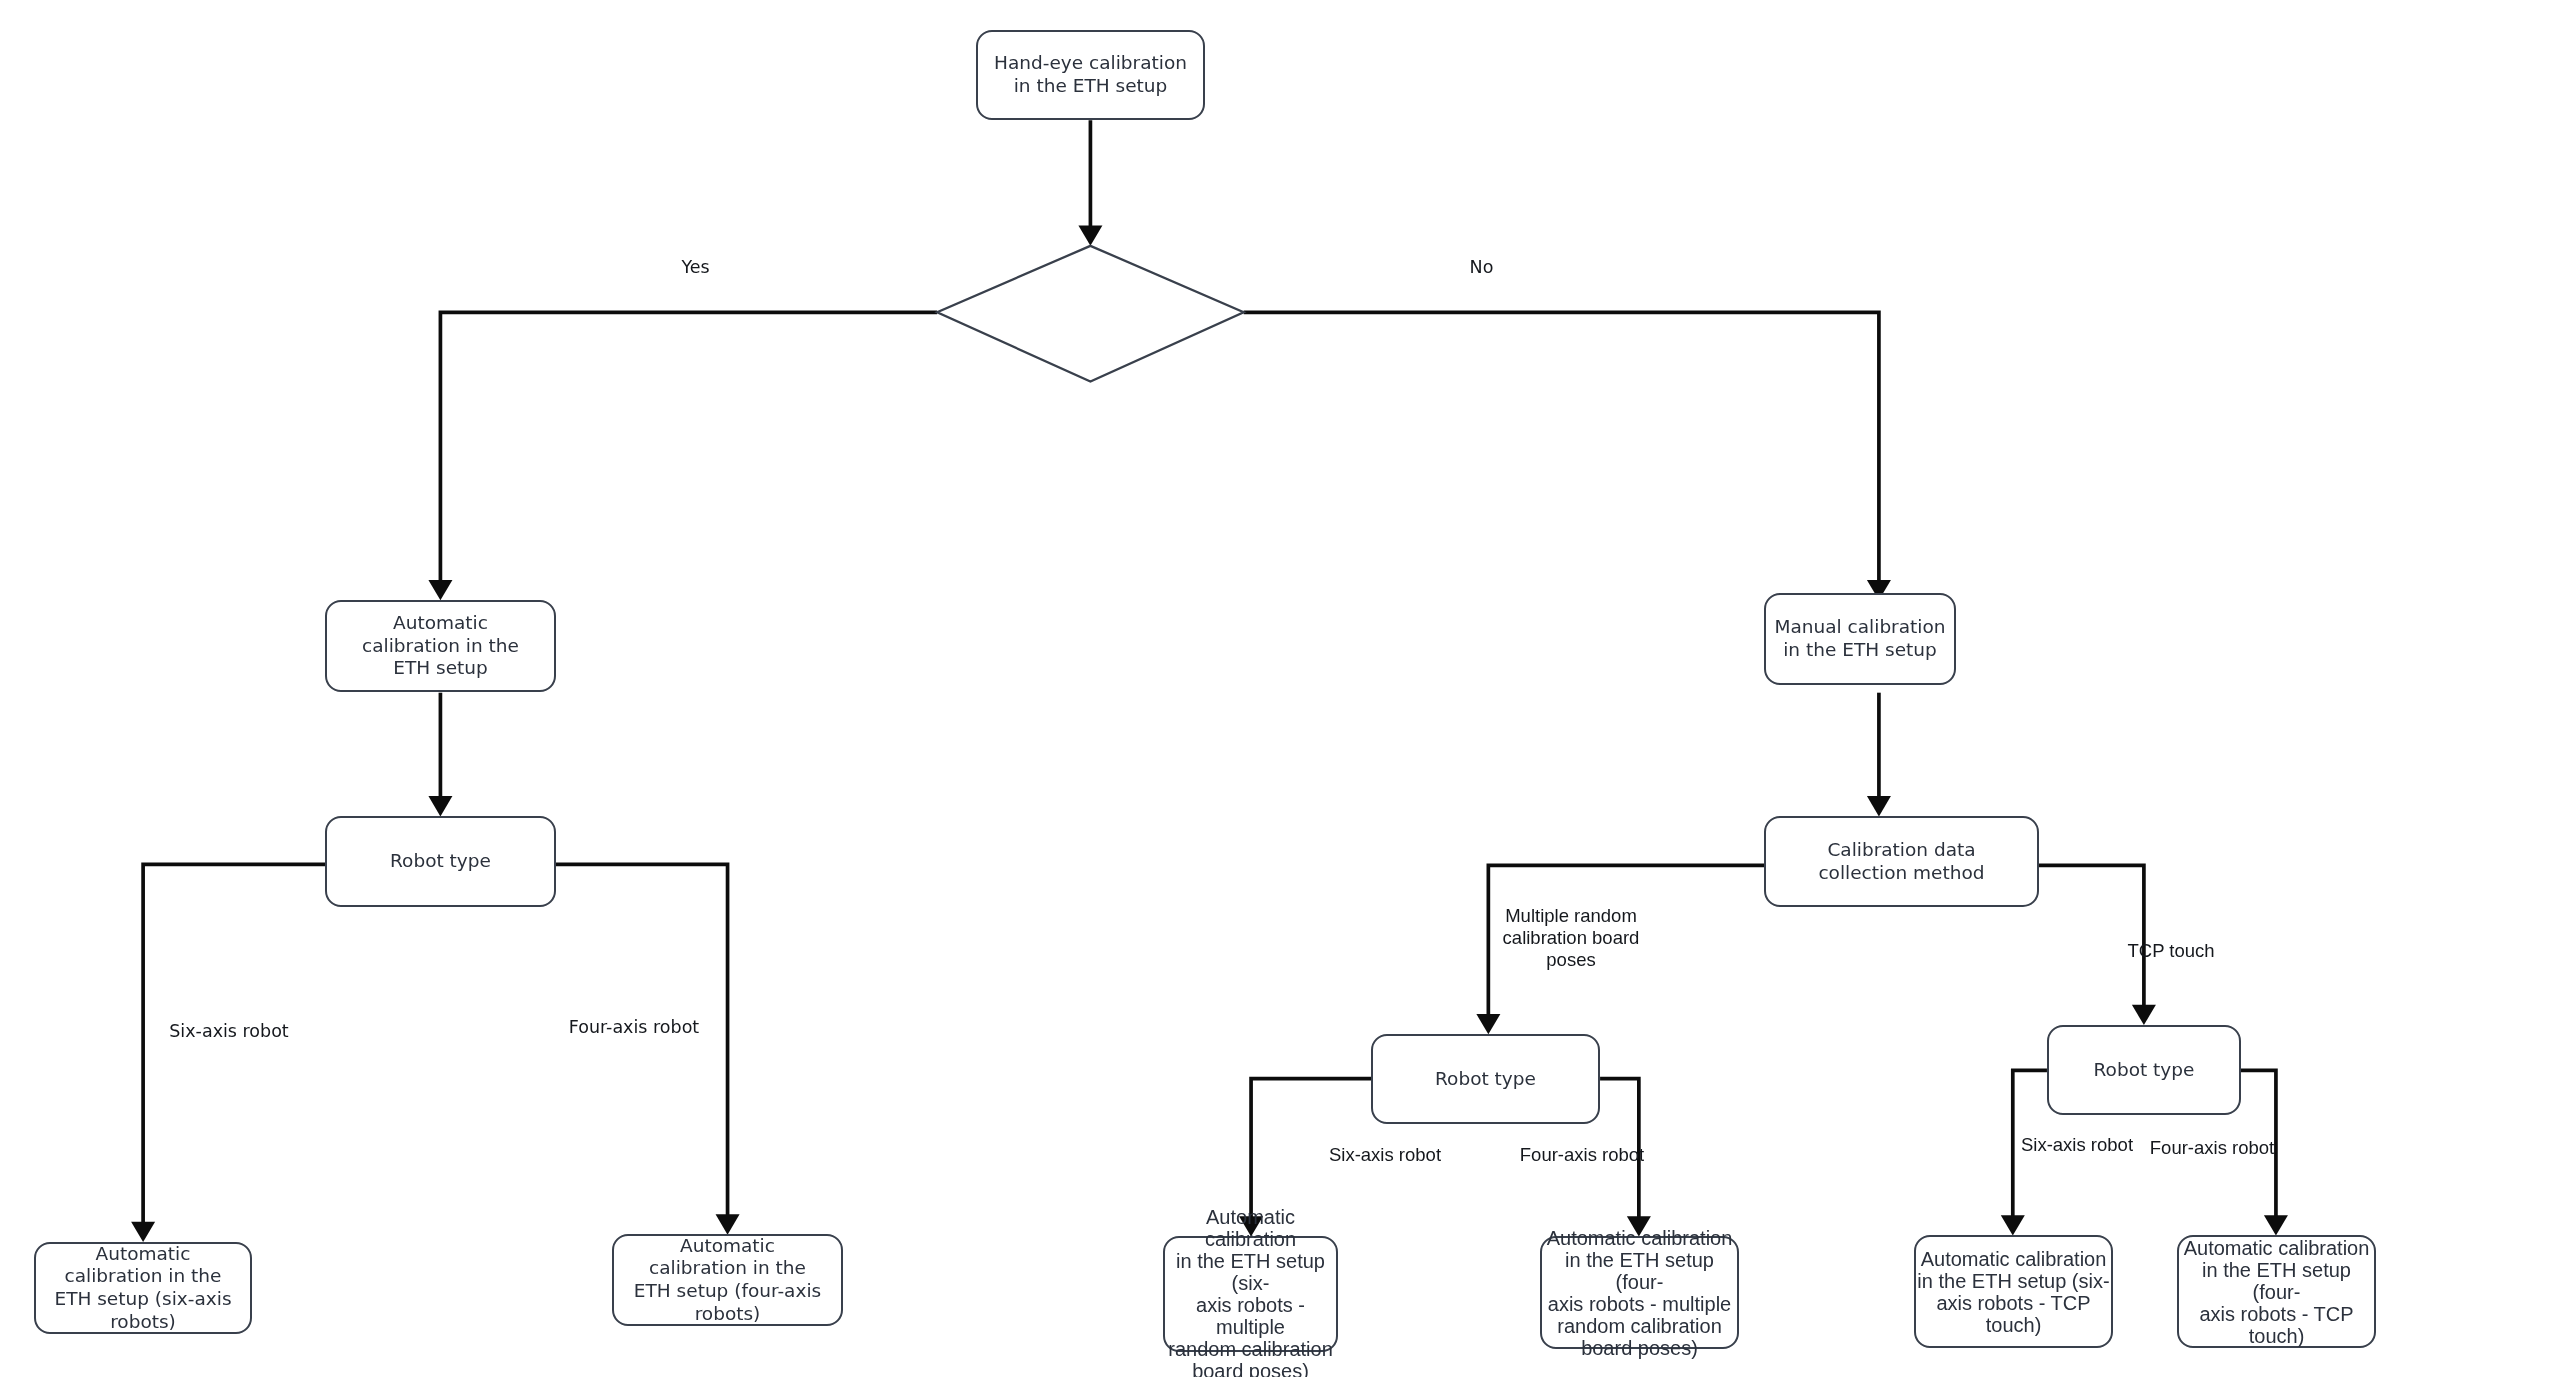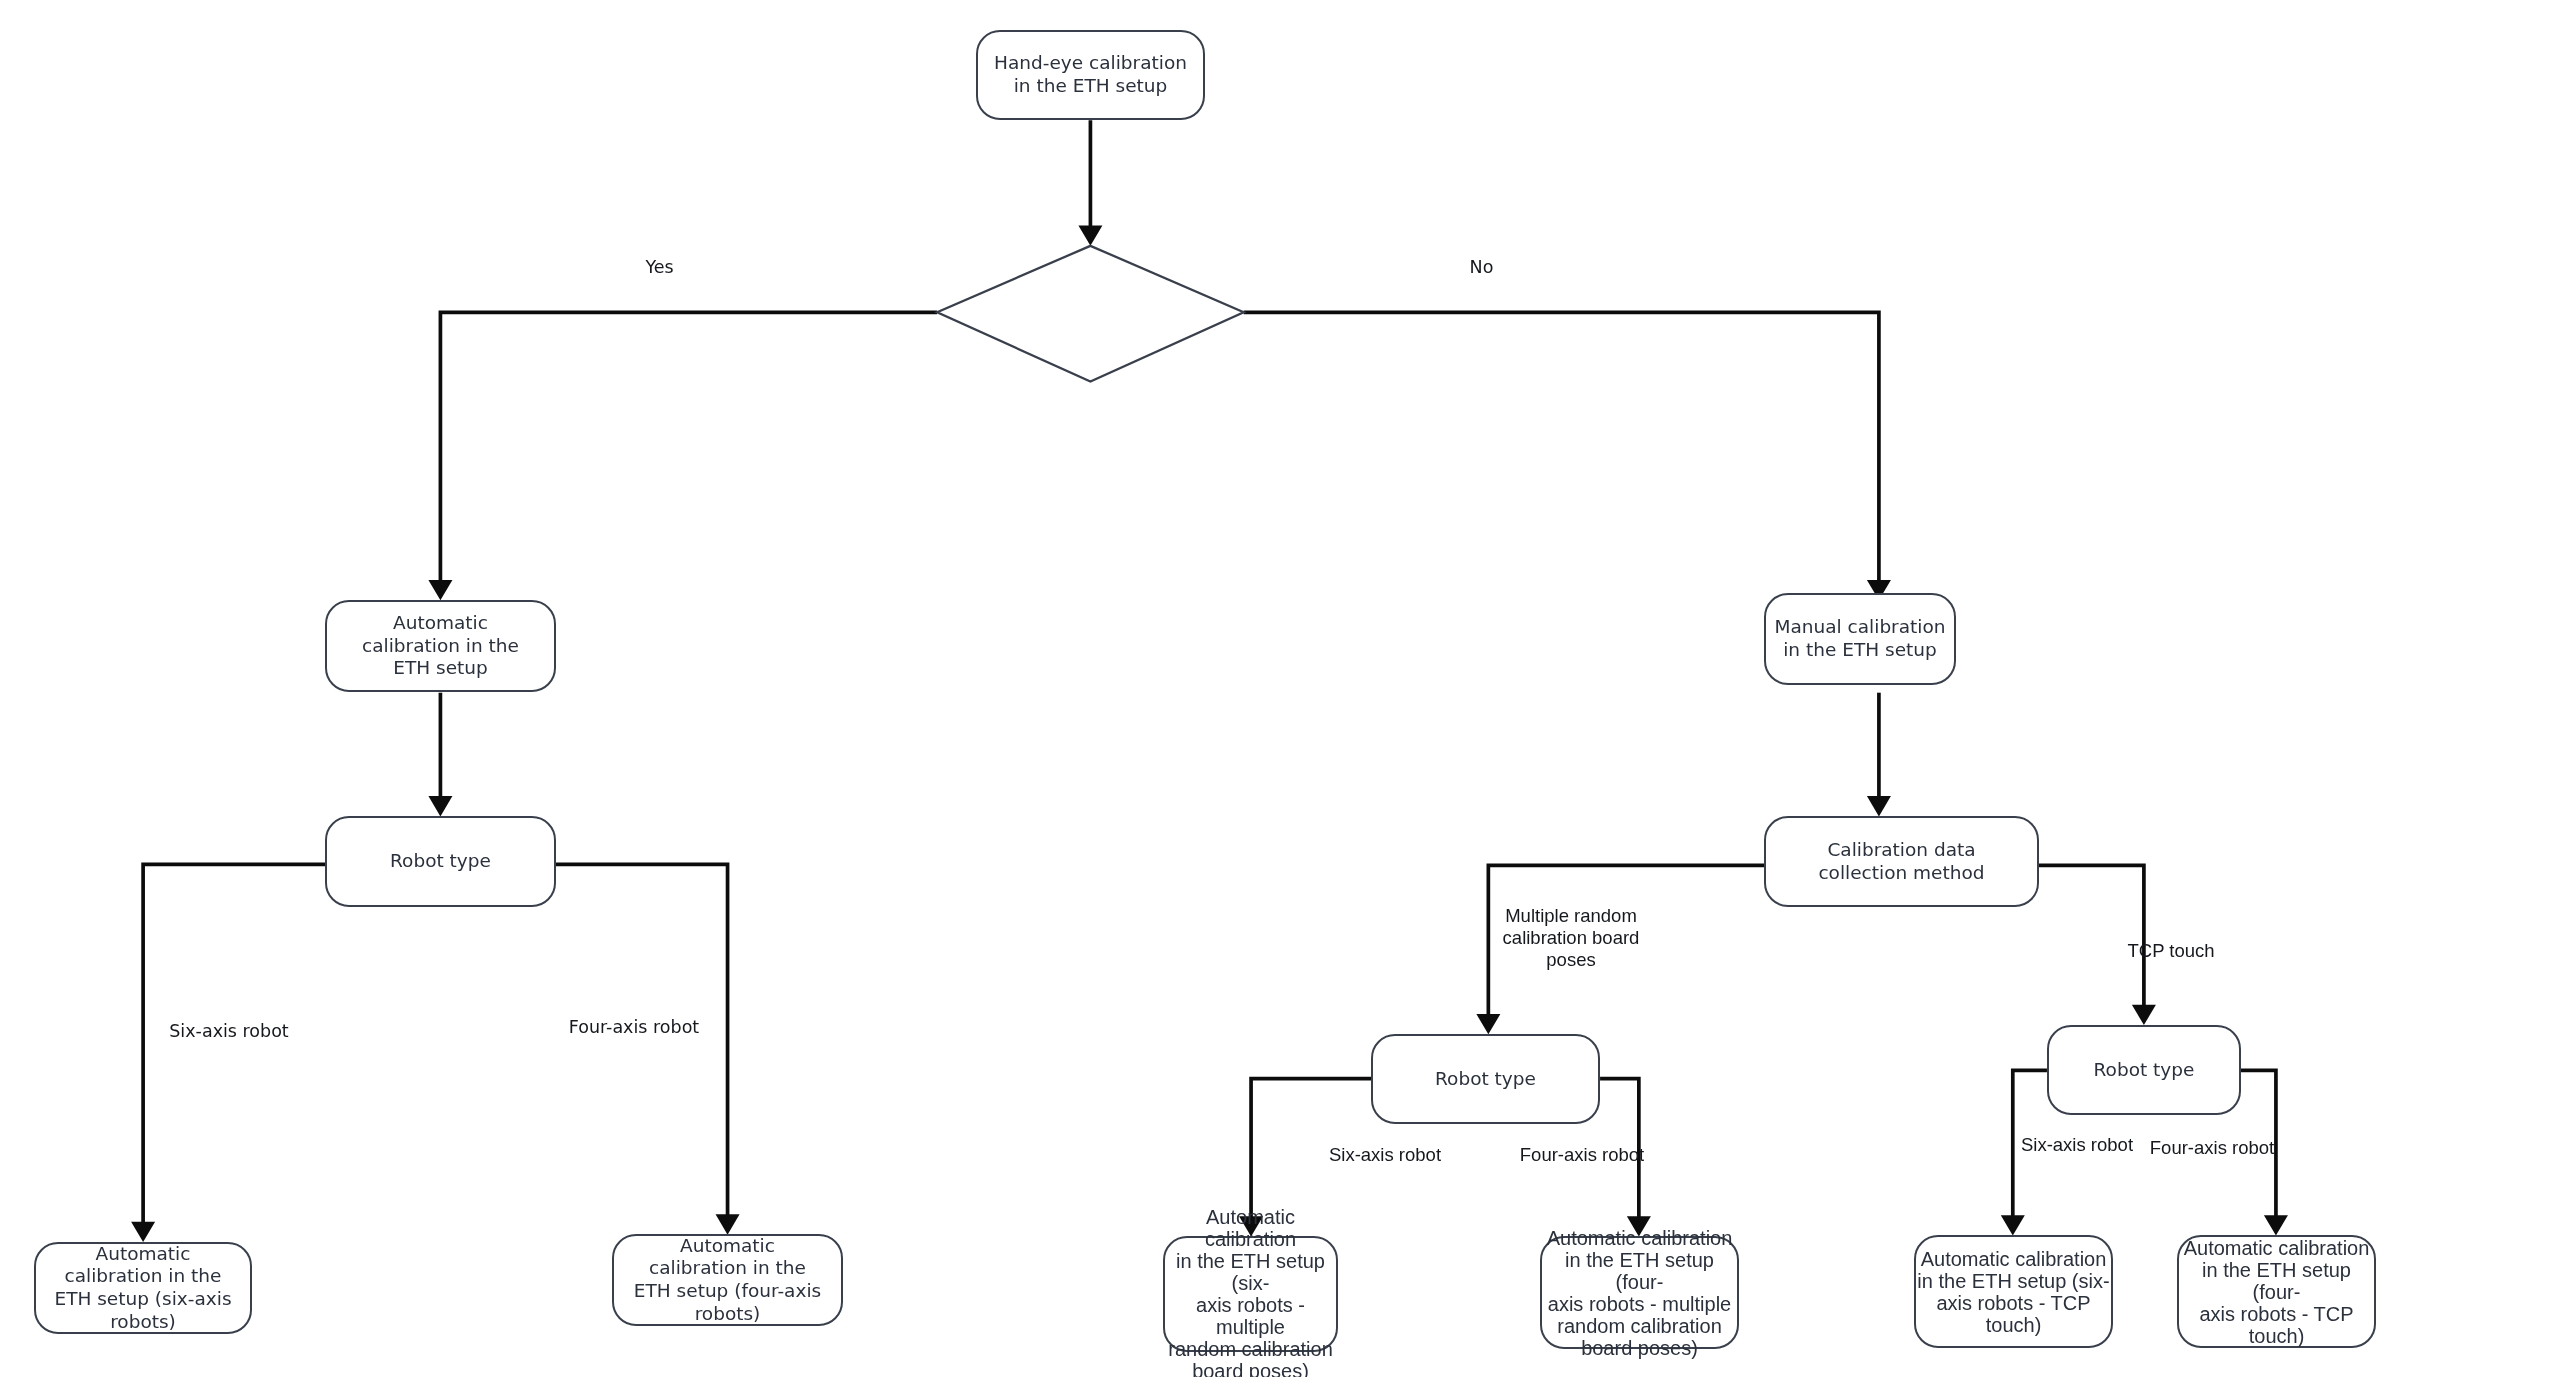--- a/index.html
+++ b/index.html
@@ -15,21 +15,21 @@
     width:2576px;height:1378px;
     background:var(--background);
     font-family:"DejaVu Sans",sans-serif;
     overflow:hidden;
   }
   #edges{position:absolute;left:0;top:0;}
   .node{
     position:absolute;
     box-sizing:border-box;
     border:2.3px solid var(--node-border);
-    border-radius:24px;
+    border-radius:16px;
     background:#fff;
     display:flex;align-items:center;justify-content:center;
     text-align:center;
     color:var(--node-text);
     font-size:18.5px;line-height:22.6px;
     white-space:pre-line;
     z-index:2;
   }
   .node--narrow{
     font-family:"Liberation Sans",sans-serif;
@@ -141,21 +141,21 @@
 board poses)</div>
 
   <div class="node node--narrow" style="left:1914px;top:1235px;width:199px;height:113px;">Automatic calibration
 in the ETH setup (six-
 axis robots - TCP touch)</div>
 
   <div class="node node--narrow" style="left:2177px;top:1235px;width:199px;height:113px;">Automatic calibration
 in the ETH setup (four-
 axis robots - TCP touch)</div>
 
-  <div class="elabel" style="left:604px;top:254px;width:111px;height:26px;">Yes</div>
+  <div class="elabel" style="left:640px;top:254px;width:111px;height:26px;">Yes</div>
 
   <div class="elabel" style="left:1426px;top:254px;width:111px;height:26px;">No</div>
 
   <div class="elabel" style="left:146px;top:1018px;width:166px;height:26px;">Six-axis robot</div>
 
   <div class="elabel" style="left:551px;top:1014px;width:166px;height:26px;">Four-axis robot</div>
 
   <div class="elabel elabel--narrow" style="left:1488px;top:905px;width:166px;height:66px;">Multiple random
 calibration board
 poses</div>

